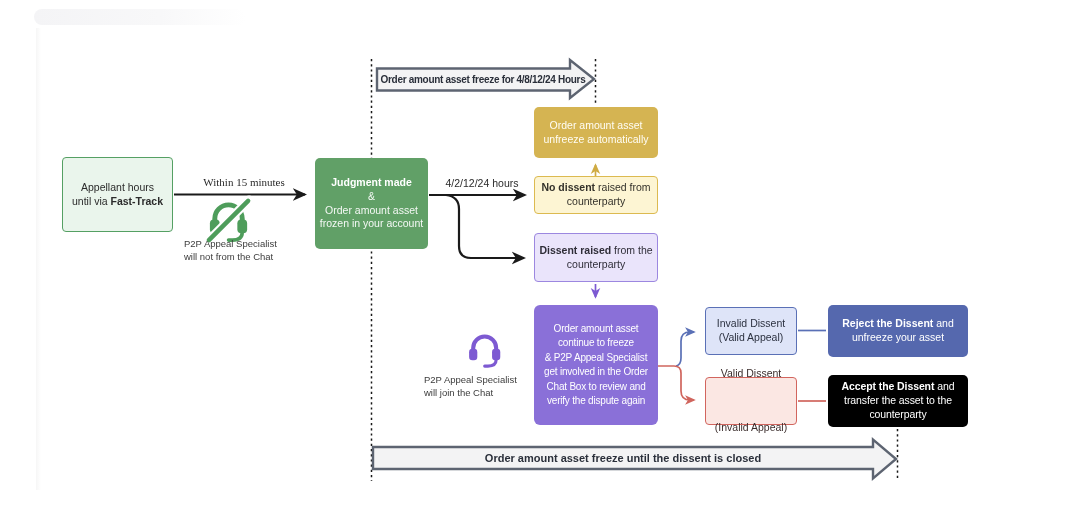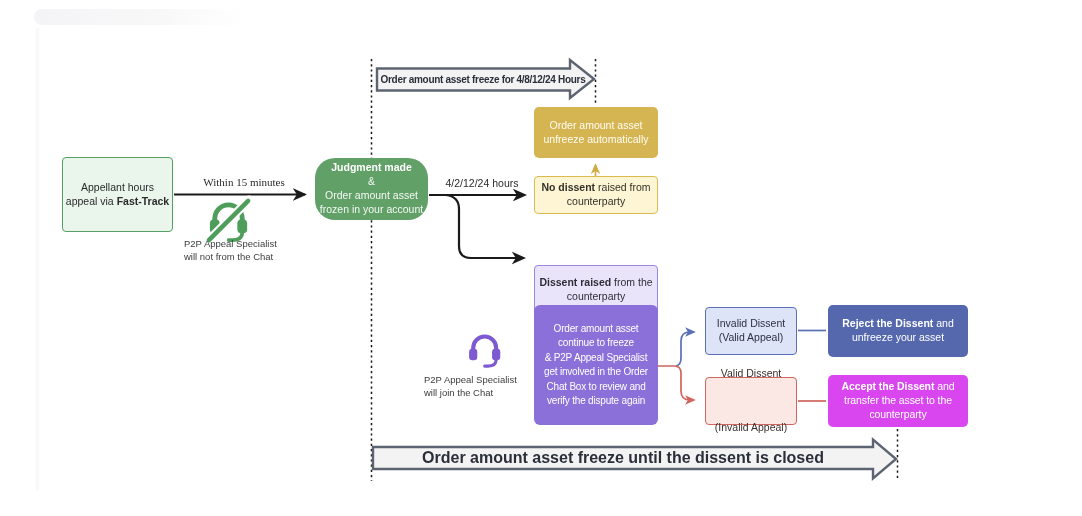--- a/index.html
+++ b/index.html
@@ -12,36 +12,36 @@
   .box{
     position:absolute;box-sizing:border-box;border-radius:5px;
     display:flex;flex-direction:column;justify-content:center;align-items:center;
     text-align:center;font-size:10.5px;line-height:1.32;
   }
   .b{font-weight:700;}
   .ln{white-space:nowrap;}
   .dim{opacity:.93;}
   
   .n-appellant{left:62px;top:157px;width:111px;height:75px;background:#eaf5ec;border:1.8px solid #55a063;border-radius:4px;color:#2b2b2b;}
-  .n-judgment{left:315px;top:158px;width:113px;height:62px;background:#61a067;color:#ffffff;border-radius:20px;}
+  .n-judgment{left:315px;top:158px;width:113px;height:91px;background:#61a067;color:#ffffff;}
   .n-unfreeze{left:534px;top:107px;width:124px;height:51px;background:#d5b452;color:#fffdf4;}
   .n-nodissent{left:534px;top:176px;width:124px;height:38px;background:#fdf5d3;border:1.6px solid #dcba50;border-radius:4px;color:#33312a;}
-  .n-dissent{left:534px;top:233px;width:124px;height:49px;background:#eae4fb;border:1.6px solid #9c87e0;border-radius:4px;color:#2f2d38;margin-top:32px;}
+  .n-dissent{left:534px;top:233px;width:124px;height:49px;background:#eae4fb;border:1.6px solid #9c87e0;border-radius:4px;color:#2f2d38;}
   .n-review{left:534px;top:305px;width:124px;height:120px;background:#8a70d8;color:#ffffff;font-size:10px;line-height:1.45;letter-spacing:-0.2px;border-radius:6px;}
   .n-invalid{left:705px;top:307px;width:92px;height:48px;background:#dee4f8;border:1.6px solid #5a70b6;border-radius:4px;color:#2c3140;}
   .n-reject{left:828px;top:305px;width:140px;height:52px;background:#5568ae;color:#ffffff;}
   .n-valid{left:705px;top:377px;width:92px;height:48px;background:#fbe7e3;border:1.6px solid #d2655e;border-radius:4px;color:#3a2d2c;gap:40px;}
-  .n-accept{left:828px;top:375px;width:140px;height:52px;background:#d946ef;color:#ffffff;letter-spacing:-0.1px;}
+  .n-accept{left:828px;top:375px;width:140px;height:52px;background:#000000;color:#ffffff;letter-spacing:-0.1px;}
   
   .lbl{position:absolute;text-align:center;font-size:11px;color:#2a2a2a;white-space:nowrap;}
   .cap{position:absolute;font-size:9.5px;line-height:1.35;color:#3c3c3c;}
   .banner-text{position:absolute;display:flex;align-items:center;justify-content:center;
     font-weight:700;color:#2a2f3a;white-space:nowrap;}
   .bt-top{left:374px;top:68px;width:218px;height:22px;font-size:10px;letter-spacing:-0.3px;}
-  .bt-bottom{left:373px;top:447px;width:500px;height:22px;font-size:16px;}
+  .bt-bottom{left:373px;top:447px;width:500px;height:22px;font-size:11px;}
   
   .top-bar{left:34px;top:9px;width:212px;height:16px;border-radius:8px;
     background:linear-gradient(to right,#f4f4f6 0%,#f8f8f9 60%,rgba(250,250,250,0) 100%);}
   .page-edge{left:36px;top:28px;width:5px;height:462px;
     background:linear-gradient(to right,rgba(0,0,0,0.035),rgba(0,0,0,0));}
 </style>
 </head>
 <body>
 
 <div id="canvas">
@@ -114,21 +114,21 @@
     <div class="ln">P2P Appeal Specialist</div>
     <div class="ln">will not from the Chat</div>
   </div>
   <div class="cap" style="left:424px;top:374px;width:120px;">
     <div class="ln">P2P Appeal Specialist</div>
     <div class="ln">will join the Chat</div>
   </div>
 
   <div class="box n-appellant">
     <div class="ln">Appellant hours</div>
-    <div class="ln"><span>appeal via </span><span class="b">Fast-Track</span></div>
+    <div class="ln"><span>until via </span><span class="b">Fast-Track</span></div>
   </div>
 
   <div class="box n-judgment">
     <div class="ln b">Judgment made</div>
     <div class="ln dim">&amp;</div>
     <div class="ln dim">Order amount asset</div>
     <div class="ln dim">frozen in your account</div>
   </div>
 
   <div class="box n-unfreeze">

